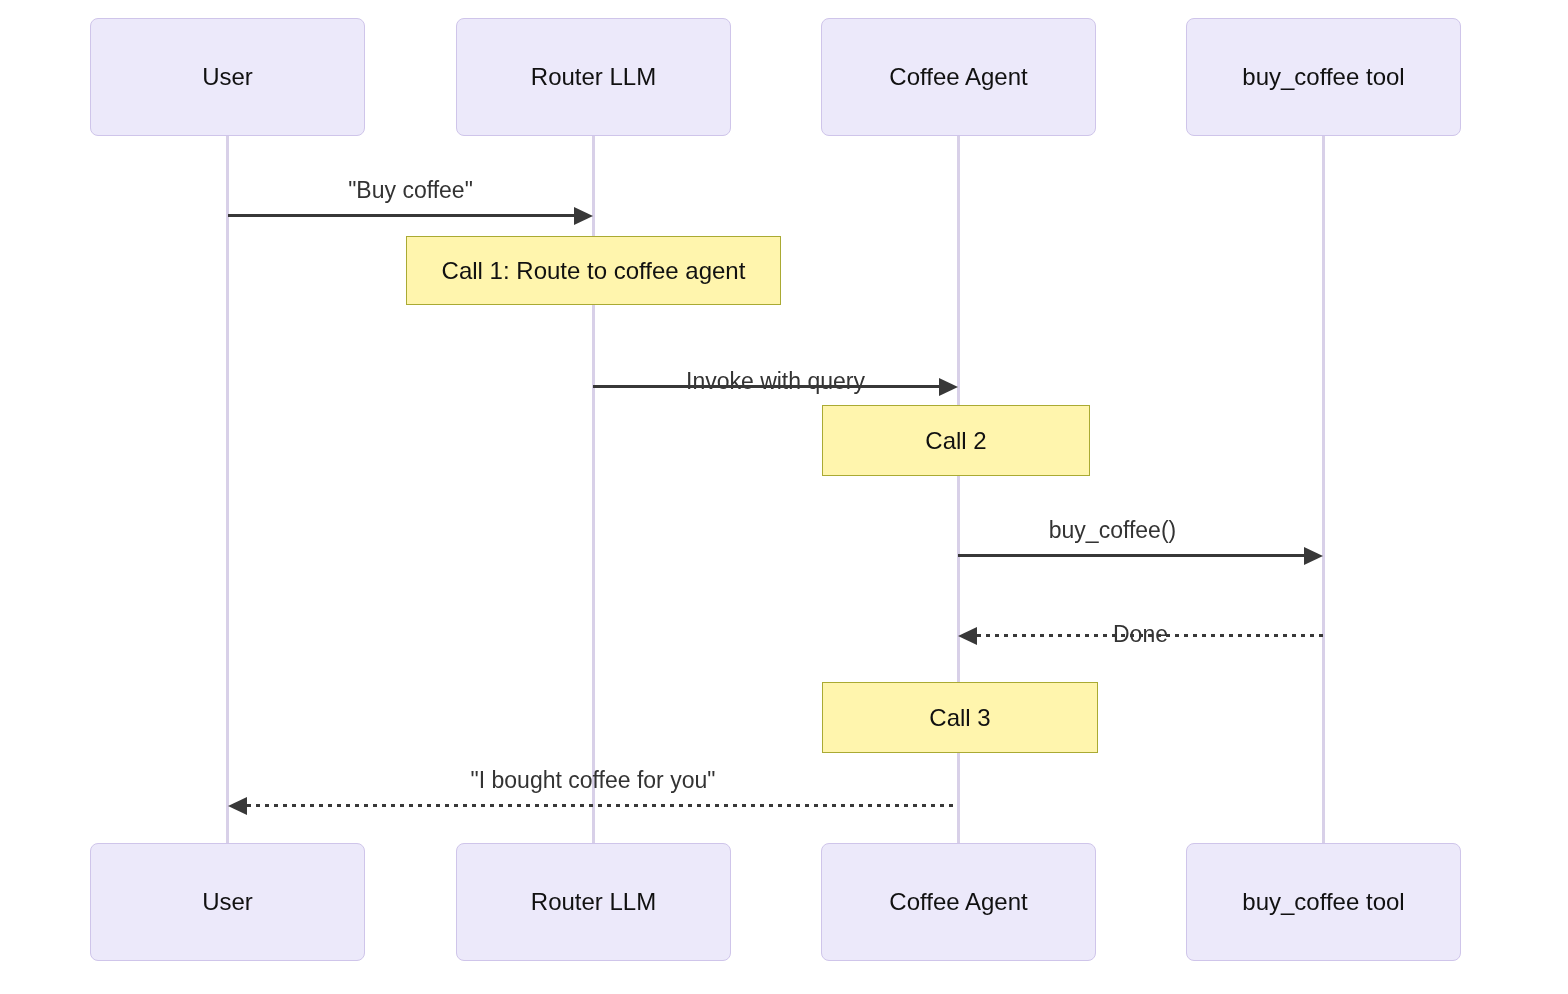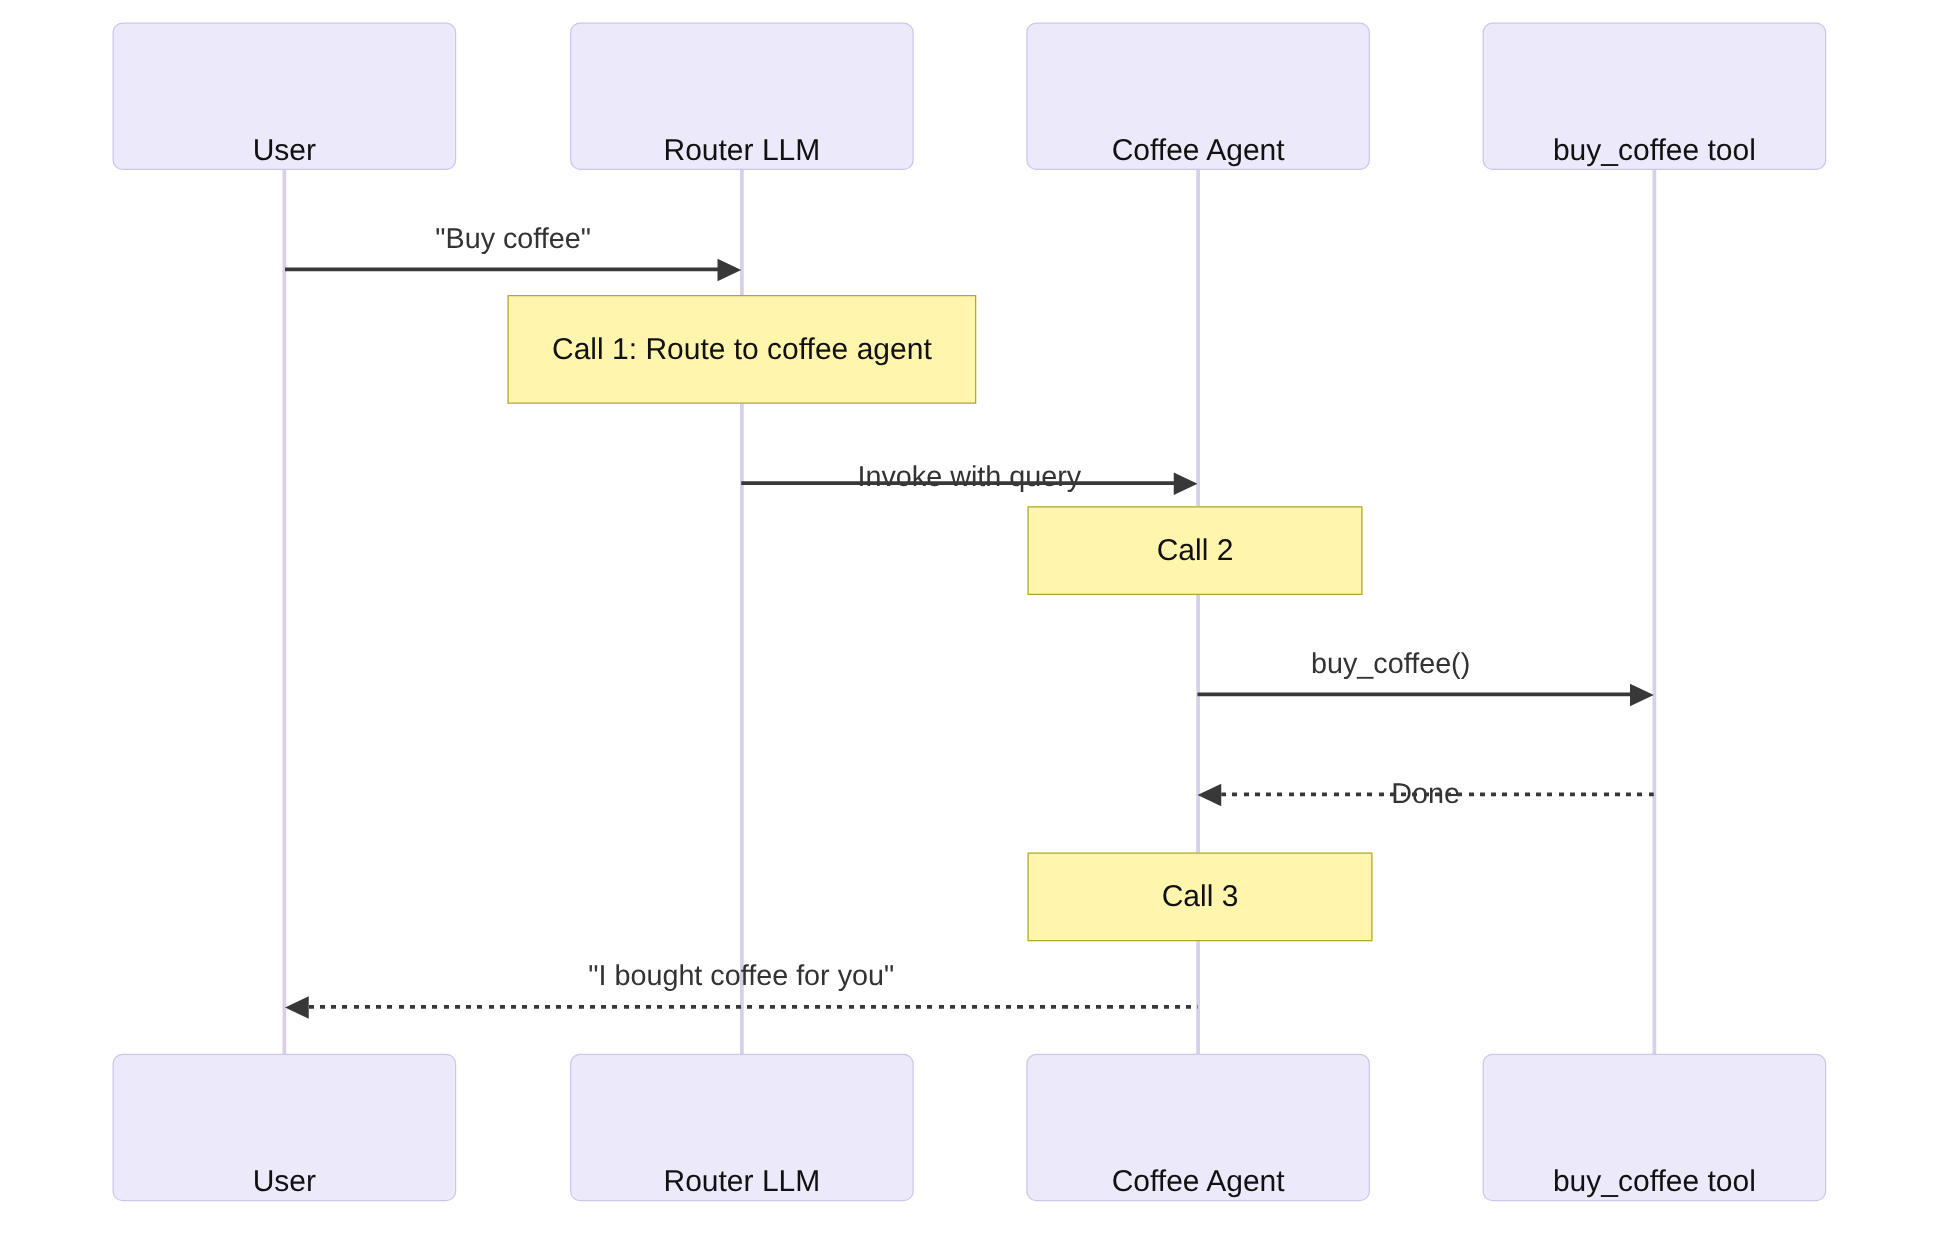--- a/index.html
+++ b/index.html
@@ -20,21 +20,21 @@
     background: var(--lifeline, #D8D0E8);
   }
   .actor {
     position: absolute;
     width: 275px;
     height: 118px;
     background: var(--actor-fill, #ECE9FA);
     border: 1.5px solid var(--actor-border, #CFC5EA);
     border-radius: 8px;
     display: flex;
-    align-items: flex-end;
+    align-items: center;
     justify-content: center;
     font-size: 24px;
     color: var(--text, #111111);
   }
   .msg-label {
     position: absolute;
     height: 36px;
     line-height: 36px;
     text-align: center;
     font-size: 23px;
@@ -87,21 +87,21 @@
       <span>Coffee Agent</span>
     </div>
   <div class="actor" style="left:1186px;top:18px">
       <span>buy_coffee tool</span>
     </div>
 
   <div class="msg-label" style="left:228px;width:365px;top:172px">"Buy coffee"</div>
   <div class="line solid" style="left:228px;width:350px;top:214px"></div>
   <div class="head right" style="left:574px;top:207px"></div>
 
-  <div class="note" style="left:406px;top:236px;width:375px;height:87px">
+  <div class="note" style="left:406px;top:236px;width:375px;height:69px">
       <span>Call 1: Route to coffee agent</span>
     </div>
 
   <div class="msg-label" style="left:593px;width:365px;top:363px">Invoke with query</div>
   <div class="line solid" style="left:593px;width:350px;top:385px"></div>
   <div class="head right" style="left:939px;top:378px"></div>
 
   <div class="note" style="left:822px;top:405px;width:268px;height:71px">
       <span>Call 2</span>
     </div>

